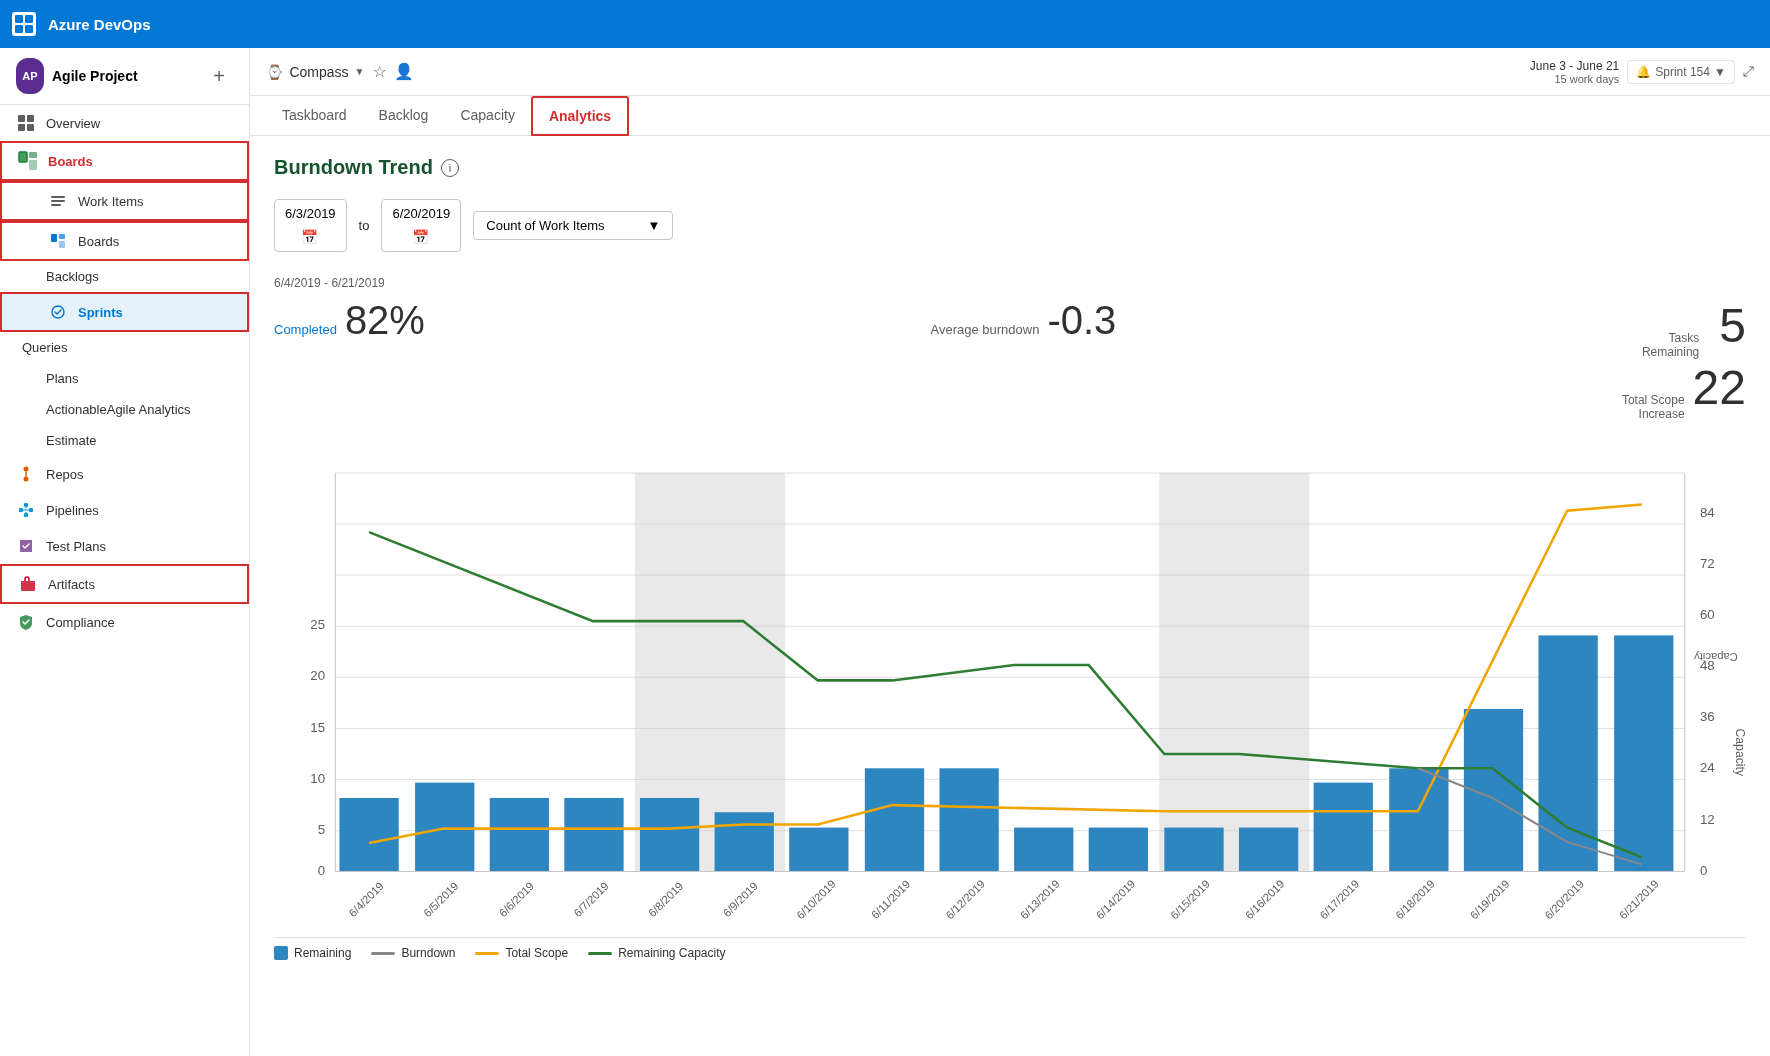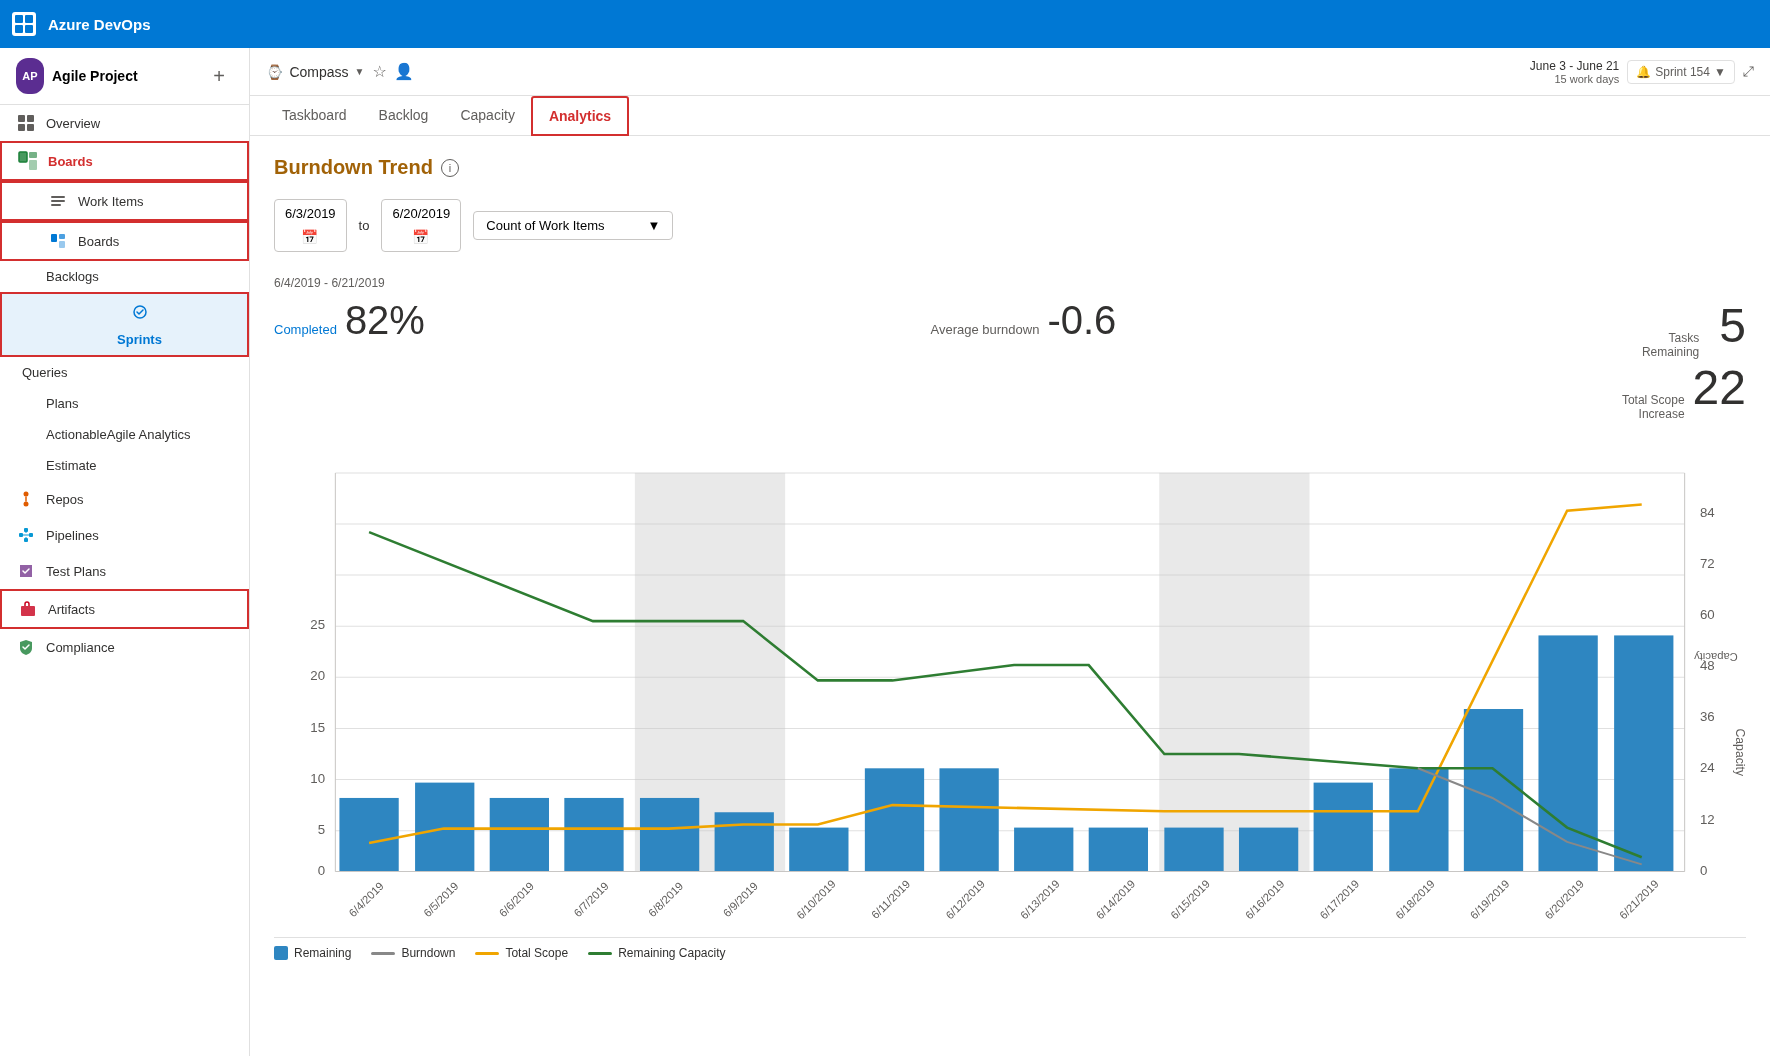--- a/index.html
+++ b/index.html
@@ -48,21 +48,21 @@
 
     
     .tabs { display: flex; align-items: center; border-bottom: 1px solid #e0e0e0; padding: 0 16px; background: white; flex-shrink: 0; }
     .tab { padding: 10px 16px; cursor: pointer; font-size: 14px; color: #605e5c; border-bottom: 2px solid transparent; margin-bottom: -1px; }
     .tab.active-red { border: 2px solid #d32f2f; color: #d32f2f; border-bottom: 2px solid #d32f2f; border-radius: 2px 2px 0 0; }
 
     
     .page-content { flex: 1; overflow-y: auto; padding: 20px 24px; background: white; }
 
     .page-title { display: flex; align-items: center; gap: 8px; margin-bottom: 20px; }
-    .page-title-text { font-size: 20px; font-weight: 600; color: #a16207; }
+    .page-title-text { font-size: 20px; font-weight: 600; color: #14532d; }
     .info-icon { width: 18px; height: 18px; border-radius: 50%; border: 1.5px solid #605e5c; display: flex; align-items: center; justify-content: center; font-size: 11px; color: #605e5c; cursor: pointer; }
 
     
     .filter-row { display: flex; align-items: center; gap: 12px; margin-bottom: 24px; }
     .date-input { display: flex; align-items: center; gap: 8px; border: 1px solid #c8c6c4; border-radius: 4px; padding: 6px 10px; font-size: 13px; background: white; cursor: pointer; flex-direction: column; }
     .date-input-cal { color: #605e5c; font-size: 14px; }
     .to-label { font-size: 13px; color: #323130; }
     .dropdown-select { display: flex; align-items: flex-end; gap: 8px; border: 1px solid #c8c6c4; border-radius: 4px; padding: 6px 12px; font-size: 13px; background: white; cursor: pointer; min-width: 200px; justify-content: space-between; }
 
     .date-sub-label { font-size: 12px; color: #605e5c; margin-bottom: 8px; }
@@ -147,21 +147,21 @@
               <rect x="9" y="8" width="6" height="7" rx="1" fill="#0078d4" opacity="0.4"></rect>
             </svg>
         </div>
         <span>Boards</span>
       </div>
 
       <div class="sidebar-item sidebar-item-sub" style="padding-left:46px;">
         <span>Backlogs</span>
       </div>
 
-      <div class="sidebar-item sidebar-item-sub" style="border: 2px solid #d32f2f; background: #e6f2fb; padding-left:46px;flex-direction:column;">
+      <div class="sidebar-item sidebar-item-sub" style="border: 2px solid #d32f2f; background: #e6f2fb; padding-left:46px;">
         <div class="sidebar-item-icon">
           <svg width="16" height="16" viewBox="0 0 16 16" fill="none">
               <circle cx="8" cy="8" r="6" stroke="#0078d4" stroke-width="1.5" fill="none"></circle>
               <path d="M5 8l2 2 4-4" stroke="#0078d4" stroke-width="1.5" stroke-linecap="round" stroke-linejoin="round"></path>
             </svg>
         </div>
         <span style="font-weight:600;color:#0078d4;">Sprints</span>
       </div>
 
       <div class="sidebar-item sidebar-item-sub" style="padding-left:22px;">
@@ -303,21 +303,21 @@
 
       <div style="position:relative;">
 
         <div style="display:flex; justify-content:space-between; align-items:flex-start; margin-bottom:10px;">
           <div style="display:flex; align-items:baseline; gap:8px;">
             <span style="font-size:13px;color:#0078d4;">Completed</span>
             <span style="font-size:40px;font-weight:300;color:#323130;">82%</span>
           </div>
           <div style="display:flex; align-items:baseline; gap:8px;">
             <span style="font-size:13px;color:#605e5c;">Average burndown</span>
-            <span style="font-size:40px;font-weight:300;color:#323130;">-0.6</span>
+            <span style="font-size:40px;font-weight:300;color:#323130;">-0.3</span>
           </div>
           <div style="text-align:right;">
             <div style="display:flex; align-items:baseline; gap:20px; justify-content:flex-end;">
               <div style="font-size:12px;color:#605e5c;text-align:right;line-height:1.2;">Tasks<br>Remaining</div>
               <span style="font-size:48px;font-weight:300;color:#323130;">5</span>
             </div>
             <div style="display:flex; align-items:baseline; gap:8px; justify-content:flex-end;">
               <div style="font-size:12px;color:#605e5c;text-align:right;line-height:1.2;">Total Scope<br>Increase</div>
               <span style="font-size:48px;font-weight:300;color:#323130;">22</span>
             </div>

